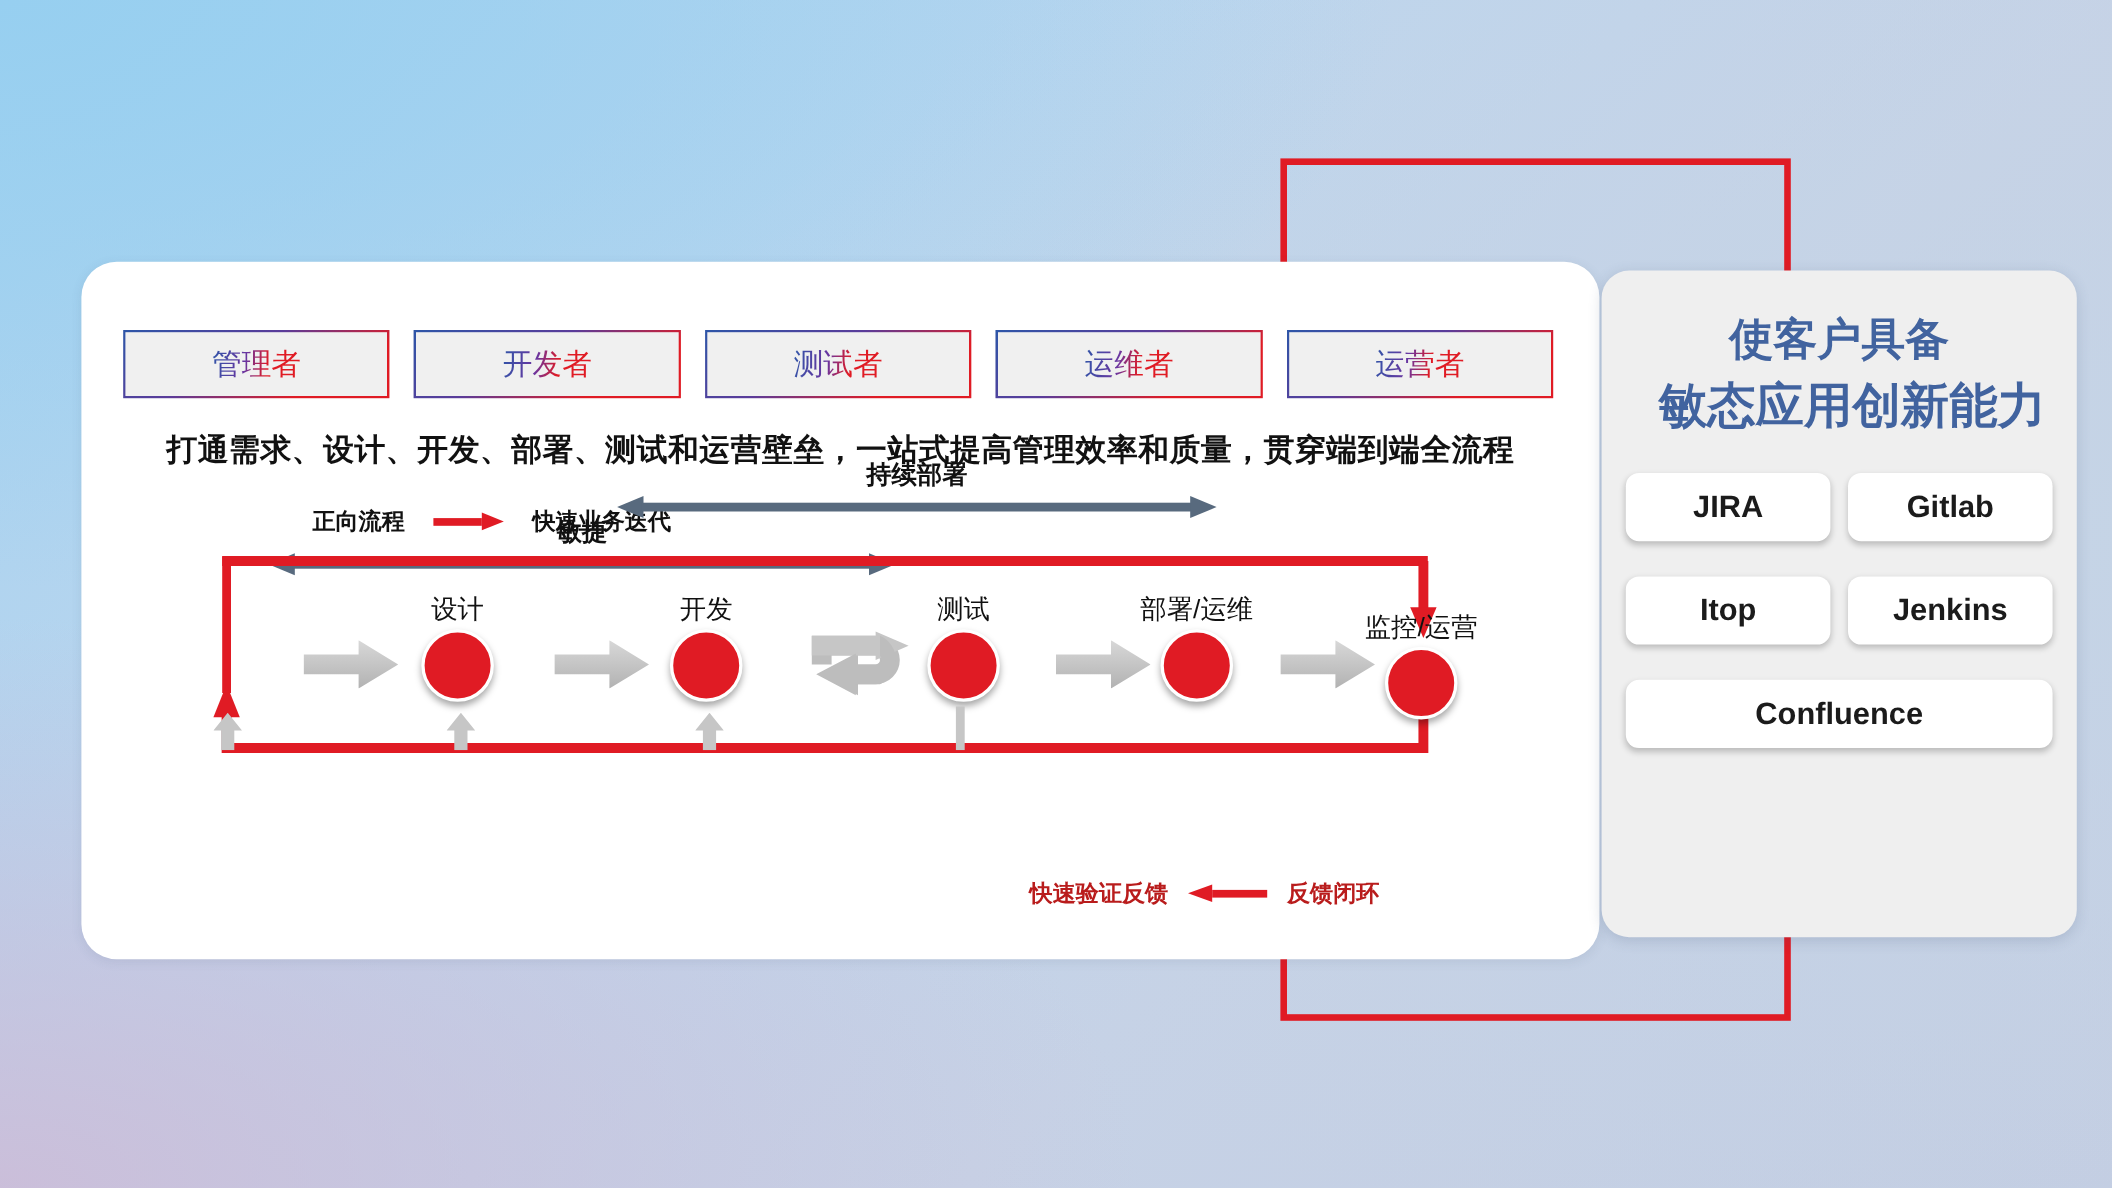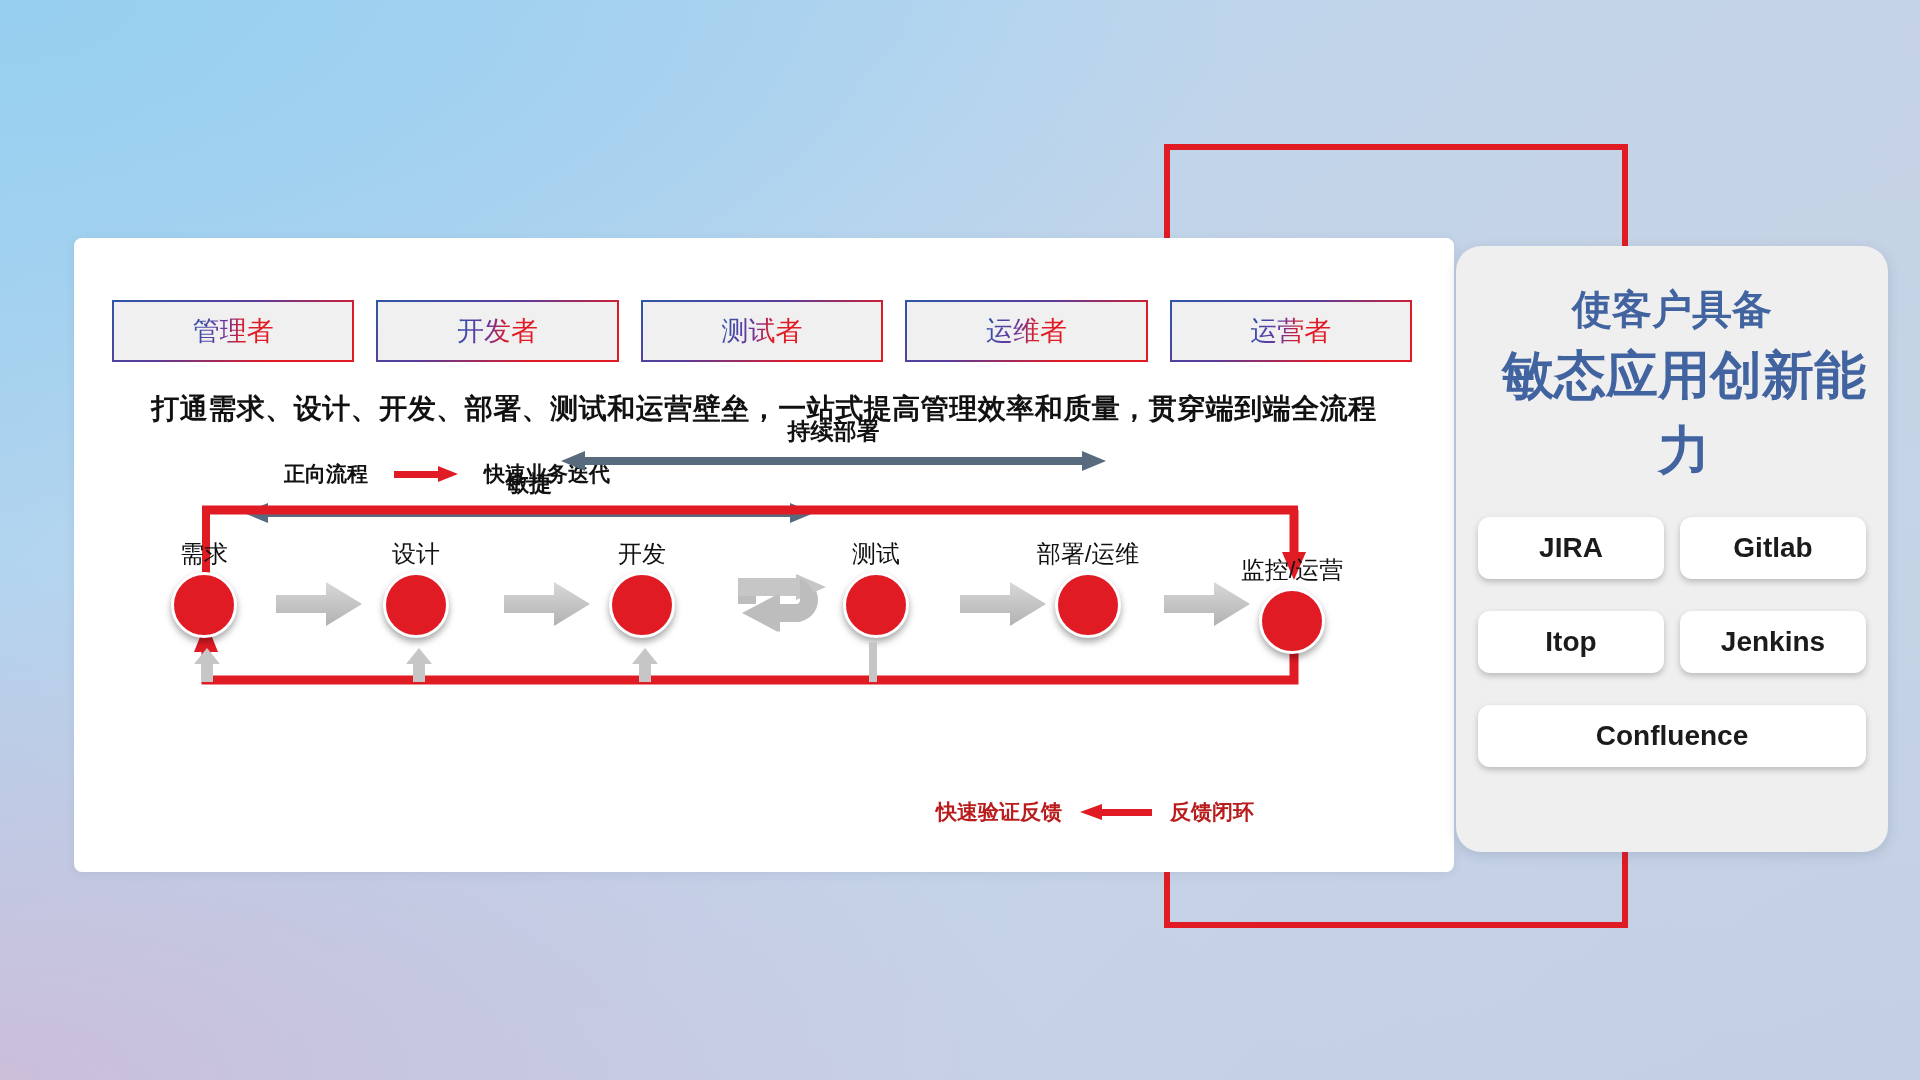--- a/index.html
+++ b/index.html
@@ -32,21 +32,21 @@
     box-sizing: border-box;
     z-index: 2;
   }
 
   
   #card {
     position: absolute;
     left: 74px; top: 238px;
     width: 1380px; height: 634px;
     background: #ffffff;
-    border-radius: 8px;
+    border-radius: 32px;
     z-index: 3;
     box-shadow: 0 2px 10px rgba(60,80,110,0.10);
   }
 
   
   #roles {
     position: absolute;
     left: 38px; top: 62px;
     width: 1300px;
     display: flex;
@@ -228,21 +228,21 @@
     border-radius: 25px;
   }
   #panel-title {
     margin-top: 34px;
     text-align: center;
     color: #41639f;
     font-weight: bold;
     line-height: 1.45;
   }
   #panel-title .l1 { font-size: 40px; display: block; }
-  #panel-title .l2 { font-size: 52px; display: block; padding-left: 24px; }
+  #panel-title .l2 { font-size: 44px; display: block; padding-left: 24px; }
 
   #tools {
     margin: 28px 22px 14px 22px;
     display: flex;
     flex-wrap: wrap;
     gap: 32px 16px;
   }
   .tool-btn {
     background: #ffffff;
     border-radius: 12px;
@@ -320,24 +320,20 @@
 
     <polygon points="1206,314 1230,314 1218,342" fill="#e01b24"></polygon>
 
     <path d="M 1218 382 L 1218 442 L 130 442 L 130 410" stroke="#e01b24" stroke-width="9" fill="none"></path>
 
     <polygon points="118,414 142,414 130,384" fill="#e01b24"></polygon>
   </svg>
 
   <div id="pipeline">
 
-    <div class="stage" style="left:-16px; top:0;">
-      <div class="stage-label">需求</div>
-      <div class="stage-dot"></div>
-    </div>
 
     <div class="stage" style="left:196px; top:0;">
       <div class="stage-label">设计</div>
       <div class="stage-dot"></div>
     </div>
 
     <div class="stage" style="left:422px; top:0;">
       <div class="stage-label">开发</div>
       <div class="stage-dot"></div>
     </div>

